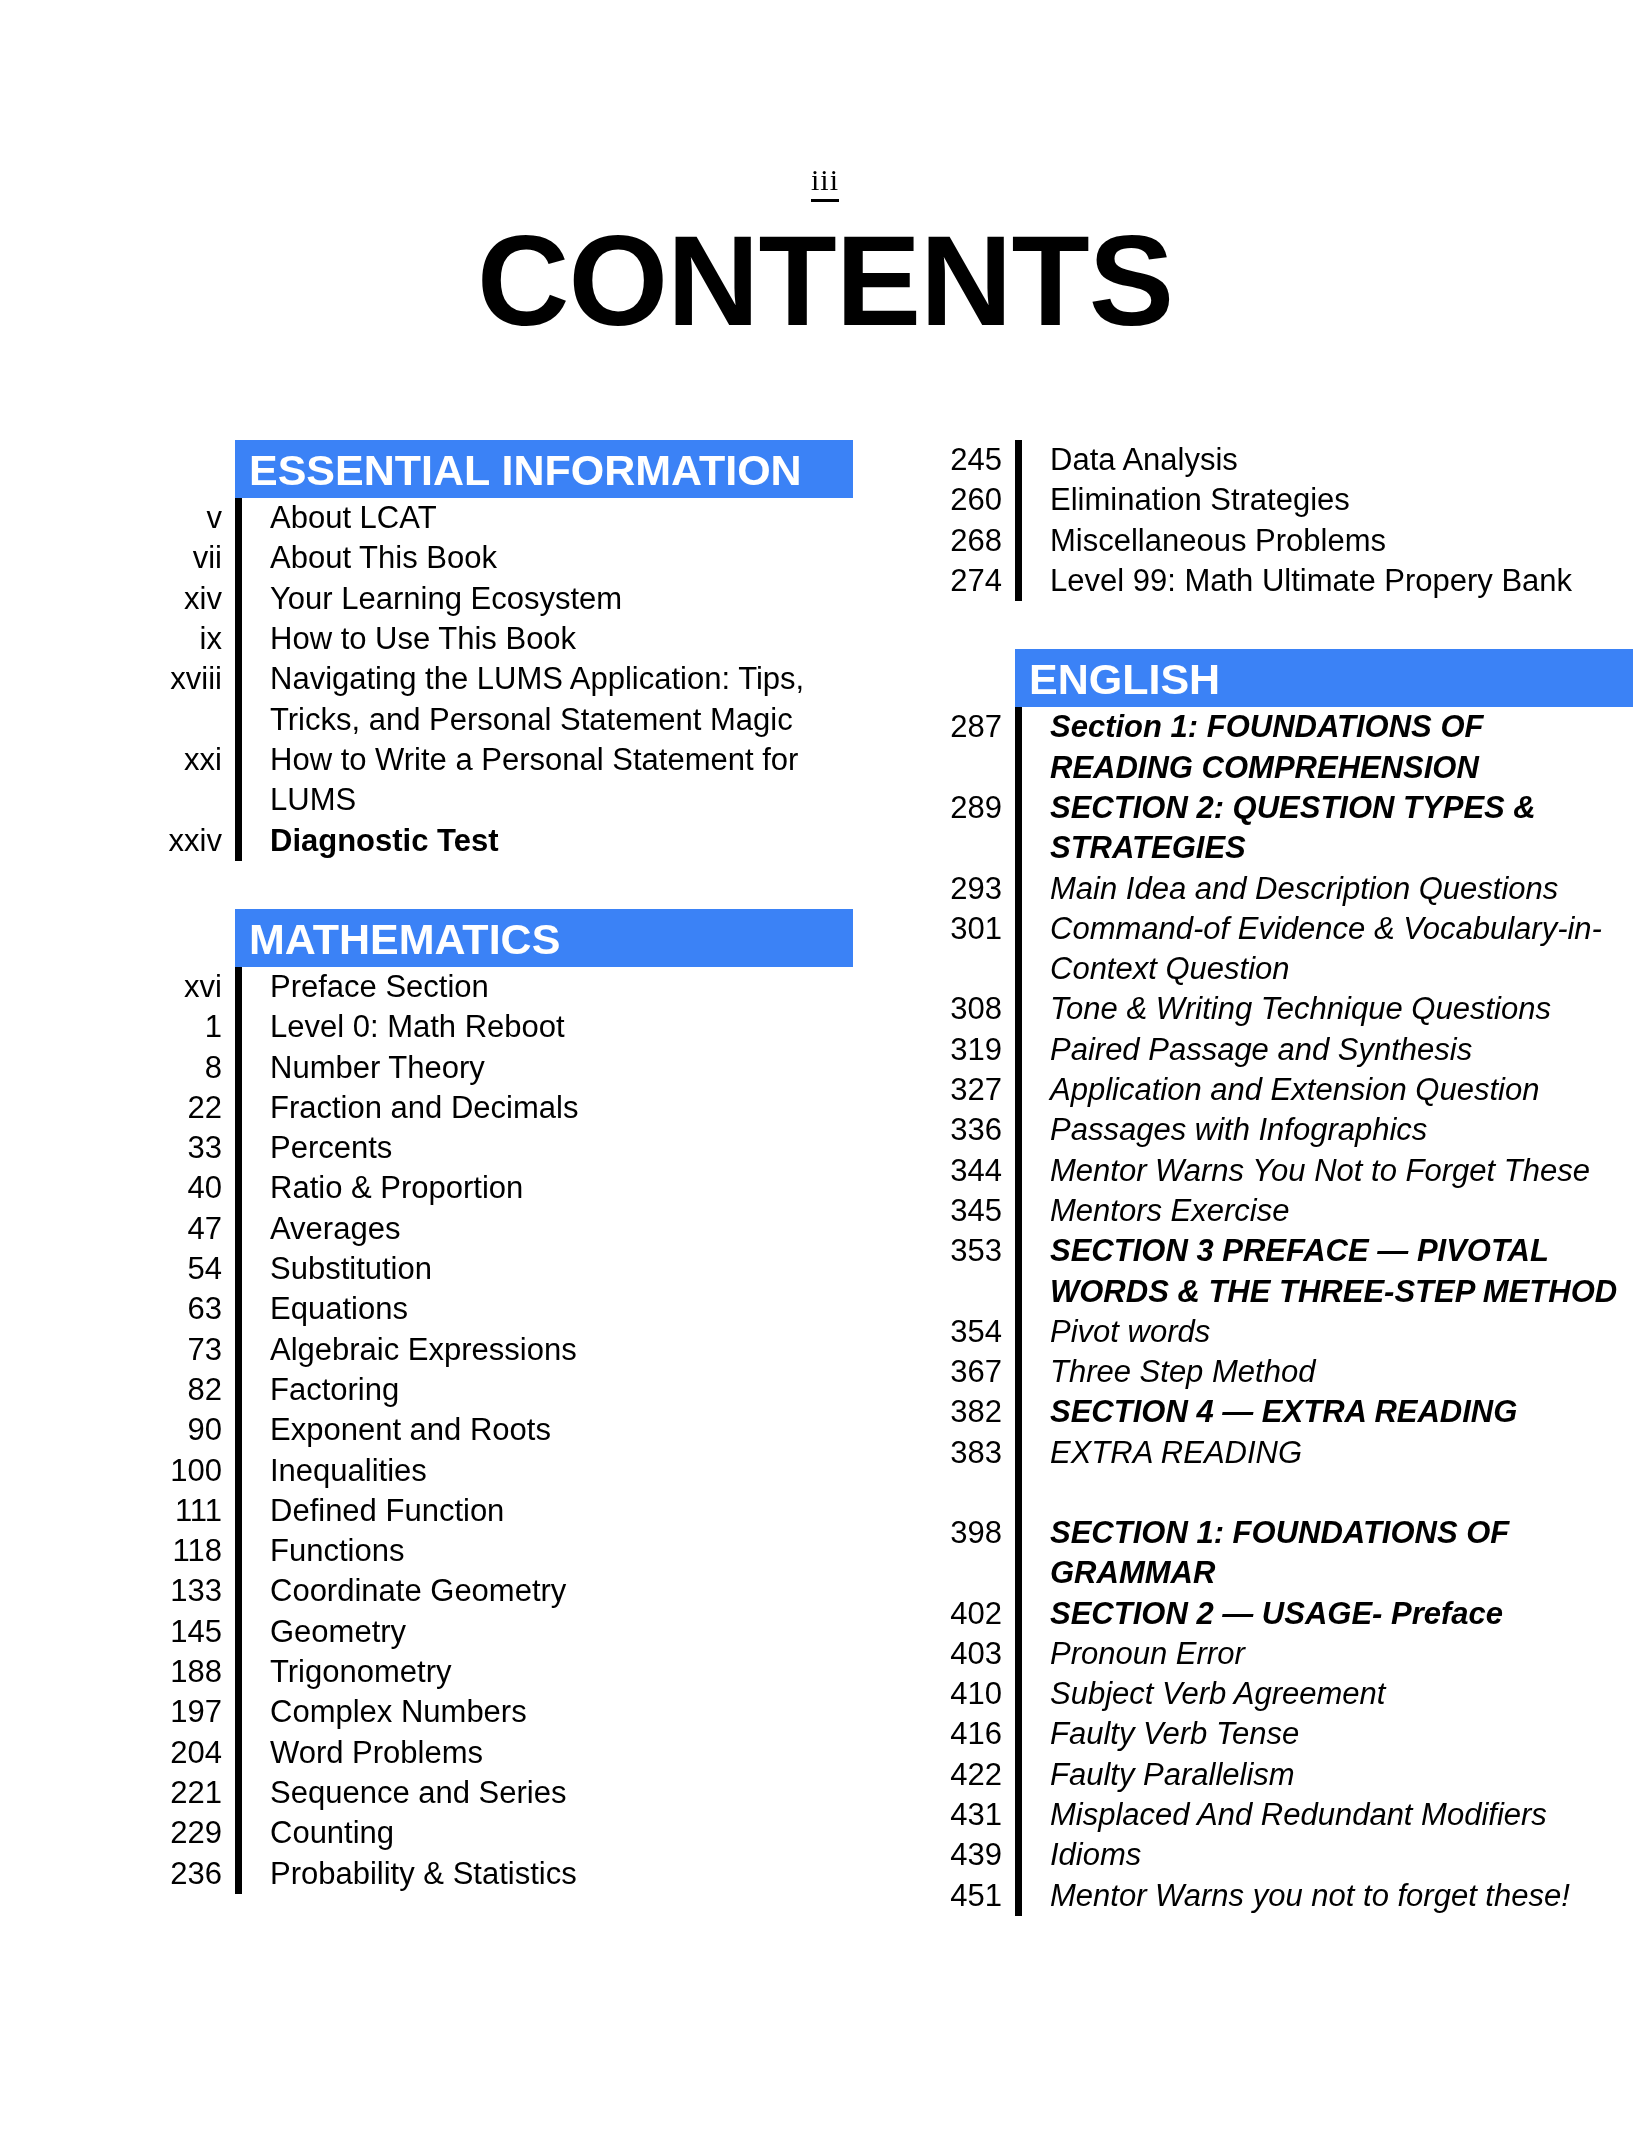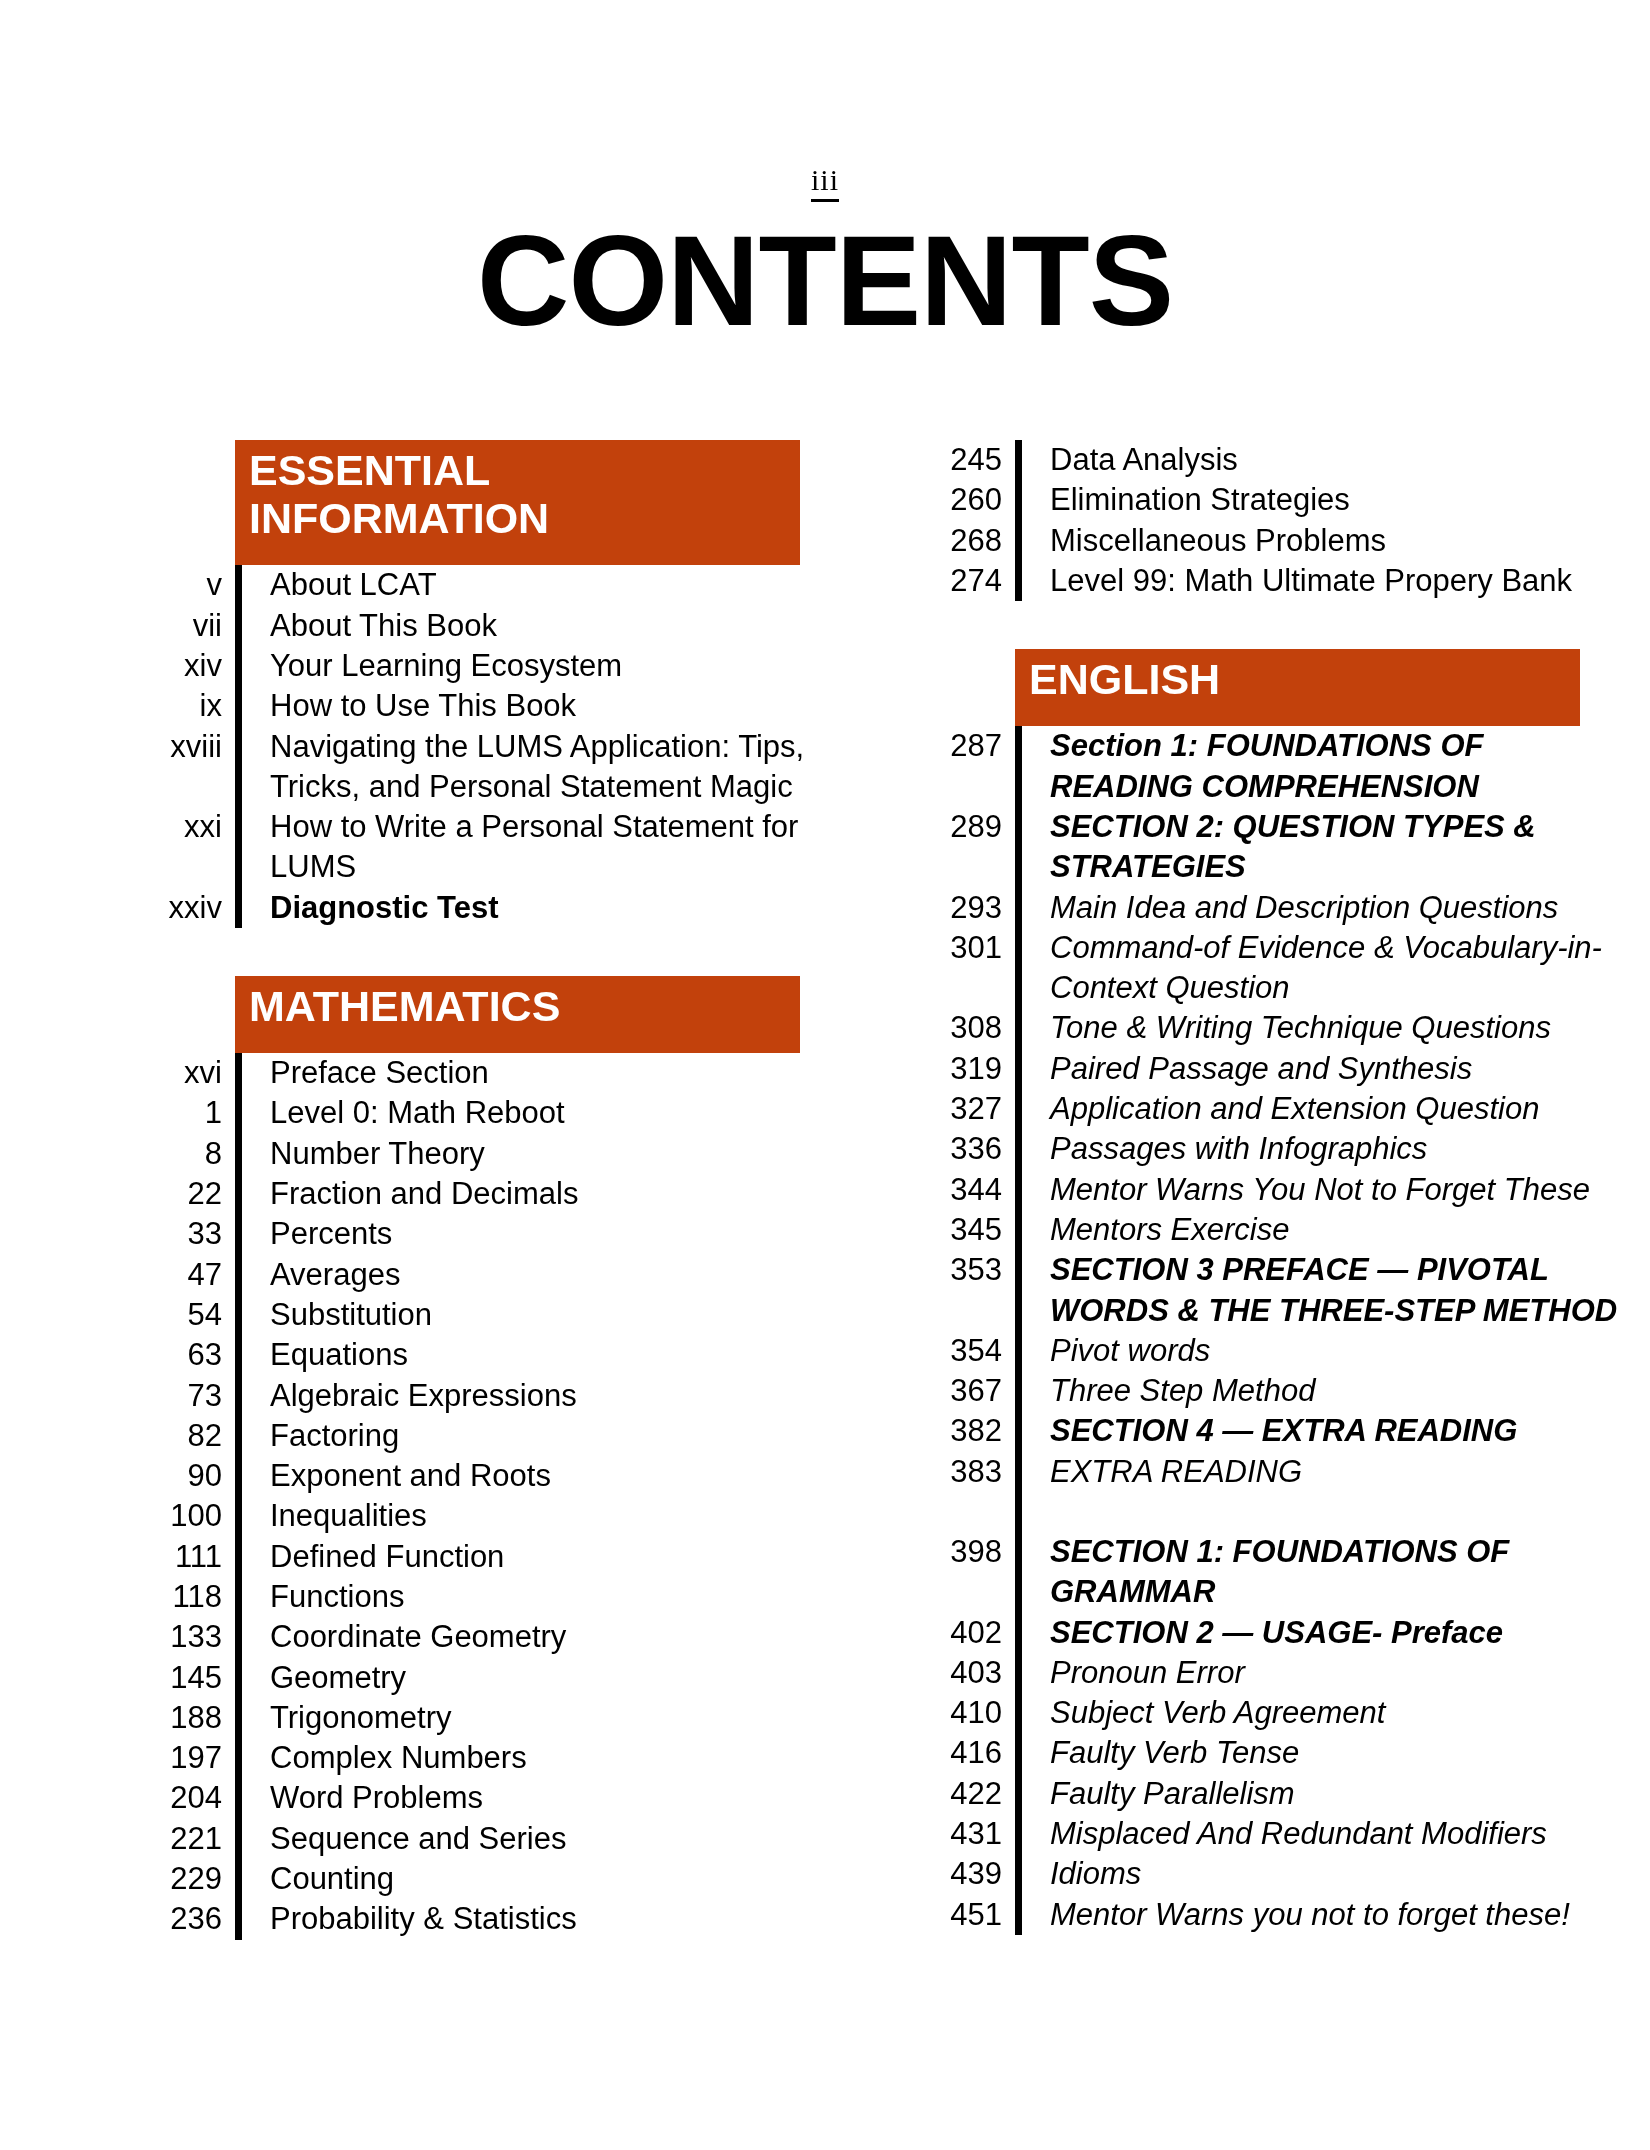--- a/index.html
+++ b/index.html
@@ -57,29 +57,29 @@
     gap: 0px;
   }
   .col {
     width: 700px;
   }
   .col-left  { margin-left: 140px; }
   .col-right { margin-left: 80px; }
 
   
   .banner {
-    background: #c2410c;
+    background: #3b82f6;
     color: #ffffff;
     font-weight: bold;
     font-size: 43px;
     line-height: 1.12;
-    padding: 6px 0 23px 14px;
+    padding: 6px 0 4px 14px;
     letter-spacing: 0px;
     margin-left: 95px;
-    width: 565px;
+    width: 618px;
     font-family: "Liberation Sans", sans-serif;
   }
 
   
   .toc { }
   .row {
     display: flex;
     align-items: flex-start;
     font-size: 31px;
     line-height: 1.30;
@@ -170,20 +170,24 @@
             </div>
             <div class="row">
               <div class="pg">22</div>
               <div class="ttl ">Fraction and Decimals</div>
             </div>
             <div class="row">
               <div class="pg">33</div>
               <div class="ttl ">Percents</div>
             </div>
             <div class="row">
+              <div class="pg">40</div>
+              <div class="ttl ">Ratio &amp; Proportion</div>
+            </div>
+            <div class="row">
               <div class="pg">47</div>
               <div class="ttl ">Averages</div>
             </div>
             <div class="row">
               <div class="pg">54</div>
               <div class="ttl ">Substitution</div>
             </div>
             <div class="row">
               <div class="pg">63</div>
               <div class="ttl ">Equations</div>

